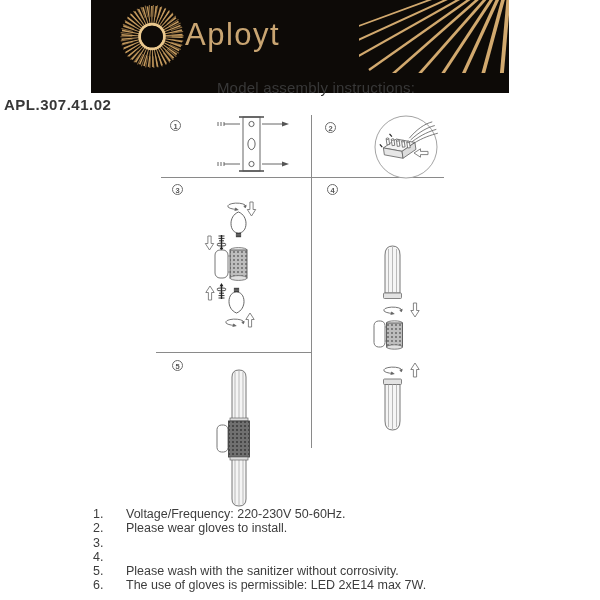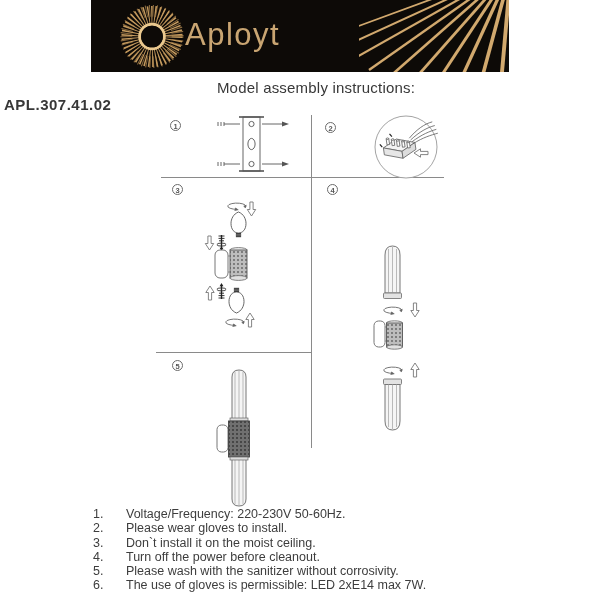--- a/index.html
+++ b/index.html
@@ -1,19 +1,19 @@
 <!DOCTYPE html>
 <html><head>
 <meta charset="utf-8">
 <style>
   html,body{margin:0;padding:0;background:#fff;}
   .page{position:relative;width:600px;height:600px;background:#ffffff;overflow:hidden;
         font-family:"Liberation Sans", sans-serif;color:#3c3c3c;}
   
-  .banner{position:absolute;left:91px;top:0;width:418px;height:72px;background:#0d0a07;overflow:hidden;}
+  .banner{position:absolute;left:91px;top:0;width:418px;height:93px;background:#0d0a07;overflow:hidden;}
   .sunburst{position:absolute;left:24px;top:0px;}
   .brand{position:absolute;left:94px;top:17px;font-size:31px;font-weight:400;
          letter-spacing:1.5px;color:#c9a572;}
   .rays{position:absolute;right:0;top:0;}
   
   .title{position:absolute;left:0;top:79px;width:600px;text-align:center;
          font-size:15px;font-weight:400;color:#383838;letter-spacing:.2px;margin-left:16px;}
   .model{position:absolute;left:4px;top:96px;width:600px;text-align:left;
          font-size:15px;font-weight:600;color:#383838;letter-spacing:.5px;}
   
@@ -224,25 +224,23 @@
     <li>
       <span class="num">1.</span>
       <span class="txt">Voltage/Frequency: 220-230V 50-60Hz.</span>
     </li>
     <li>
       <span class="num">2.</span>
       <span class="txt">Please wear gloves to install.</span>
     </li>
     <li>
       <span class="num">3.</span>
-      <span class="txt">Don`t install it on the moist ceiling.</span>
     </li>
     <li>
       <span class="num">4.</span>
-      <span class="txt">Turn off the power before cleanout.</span>
     </li>
     <li>
       <span class="num">5.</span>
       <span class="txt">Please wash with the sanitizer without corrosivity.</span>
     </li>
     <li>
       <span class="num">6.</span>
       <span class="txt">The use of gloves is permissible: LED 2xE14 max 7W.</span>
     </li>
   </ol>

